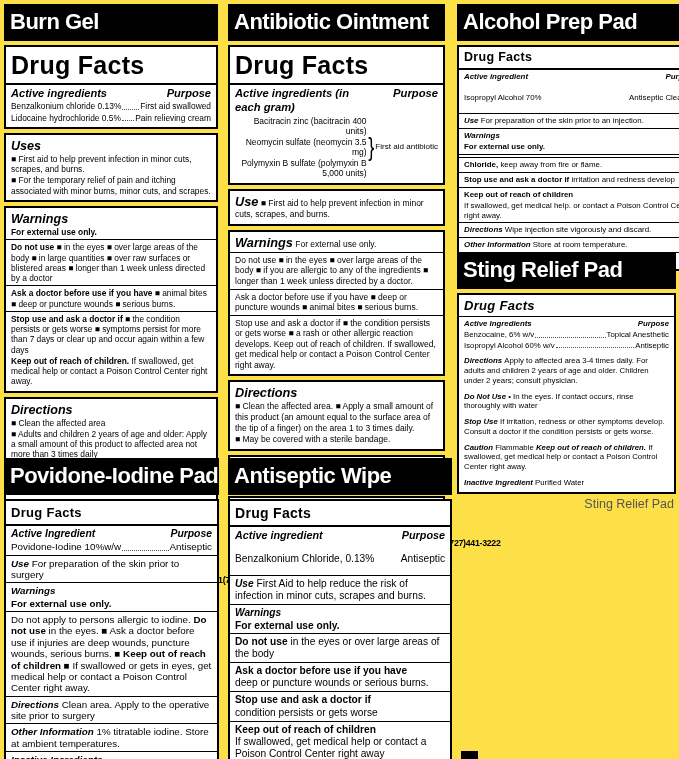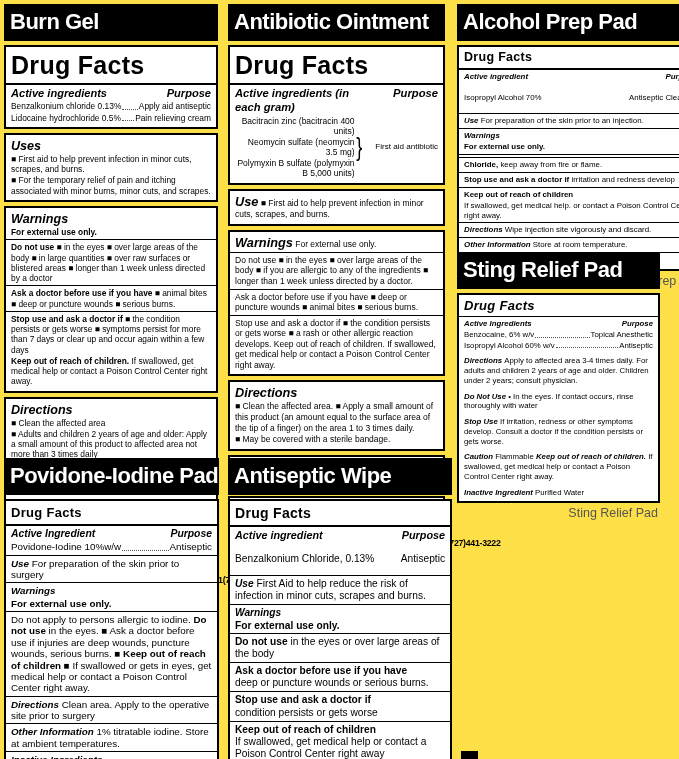--- a/index.html
+++ b/index.html
@@ -2,21 +2,21 @@
 <html><head>
 <meta charset="utf-8">
 <style>
   html,body{margin:0;padding:0;background:#ffffff;}
   .sheet{position:relative;width:679px;height:759px;background:#fde047;overflow:hidden;
          font-family:"Liberation Sans", sans-serif;color:#000;}
   .panel{position:absolute;}
   .p1{left:4px;top:4px;width:214px;font-size:8.4px;line-height:1.22;}
   .p2{left:228px;top:4px;width:217px;font-size:8.5px;line-height:1.24;}
   .p3{left:457px;top:4px;width:247px;font-size:7.9px;line-height:1.25;}
-  .p4{left:457px;top:252px;width:203px;font-size:7.8px;line-height:1.25;}
+  .p4{left:457px;top:252px;width:219px;font-size:7.8px;line-height:1.25;}
   .p5{left:4px;top:458px;width:215px;font-size:9.8px;line-height:1.16;}
   .p6{left:228px;top:458px;width:224px;font-size:10.2px;line-height:1.15;}
 
   .titlebar{background:#000;color:#fff;font-weight:bold;font-size:22px;line-height:1.3;
             padding:4px 6px;letter-spacing:-0.5px;white-space:nowrap;overflow:hidden;}
   .dbox{border:2.5px solid #000;padding:3px 5px;margin-top:4px;background:#fff;}
   .p3 .dbox{border-width:2px;}
   .df-title{font-weight:bold;font-size:25px;line-height:1.05;letter-spacing:0.3px;padding:2px 0 3px;}
   .p3 .df-title{font-size:12.5px;padding:1px 0 2px;}
   .p4 .df-title{font-size:13px;font-style:italic;padding:1px 0 2px;}
@@ -33,21 +33,21 @@
   .lfill{flex:1;border-bottom:1.2px dotted #555;margin:0 1px 2px;min-width:6px;}
   .para{margin:1px 0;}
   .para.gap{margin-top:6px;}
   .s-n{font-weight:normal;}
   .s-b{font-weight:bold;}
   .s-bi{font-weight:bold;font-style:italic;}
   .s-h{font-weight:bold;font-style:italic;font-size:1.5em;line-height:1.12;}
   .bracerow{display:flex;align-items:center;margin:1px 0;}
   .blines{flex:1;min-width:0;text-align:right;}
   .brace{font-size:26px;font-weight:normal;transform:scaleX(0.7);line-height:1;flex:0 0 auto;}
-  .blabel{white-space:nowrap;flex:0 0 auto;font-size:0.95em;margin-left:12px;}
+  .blabel{white-space:nowrap;flex:0 0 auto;font-size:0.95em;}
   .footer{font-weight:bold;font-size:8.8px;margin-top:4px;letter-spacing:-0.3px;white-space:nowrap;}
   .caption{text-align:right;color:#555;font-size:12.5px;margin-top:3px;padding-right:2px;}
   .cutoff{position:absolute;left:461px;top:751px;width:17px;height:8px;background:#000;}
 </style>
 </head>
 <body>
 
 <div class="sheet">
 
   <section class="panel p1 stacked">
@@ -56,21 +56,21 @@
         <div class="dbox">
           <div class="df-title">Drug Facts</div>
           <div class="rule w2"></div>
           <div class="cols">
             <span>Active ingredients</span>
             <span>Purpose</span>
           </div>
           <div class="leaderrow">
             <span class="lname">Benzalkonium chloride 0.13%</span>
             <span class="lfill"></span>
-            <span class="lval">Apply aid antiseptic</span>
+            <span class="lval">First aid swallowed</span>
           </div>
           <div class="leaderrow">
             <span class="lname">Lidocaine hydrochloride 0.5%</span>
             <span class="lfill"></span>
             <span class="lval">Pain relieving cream</span>
           </div>
         </div>
         <div class="dbox">
           <div class="para"><span class="s-h">Uses</span></div>
           <div class="para"><span class="s-n">■ First aid to help prevent infection in minor cuts, scrapes, and burns.</span></div>

